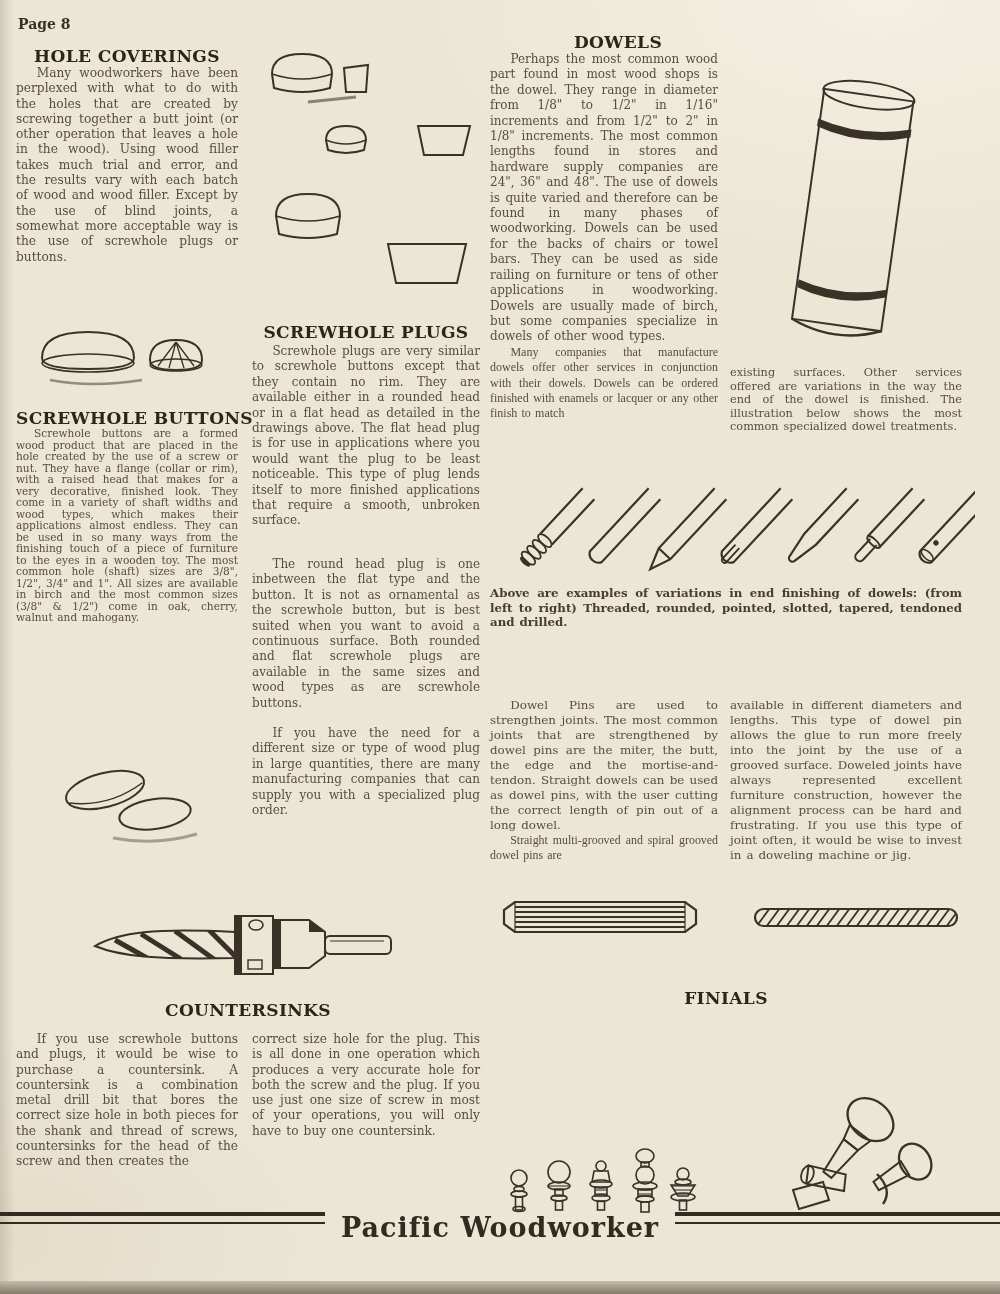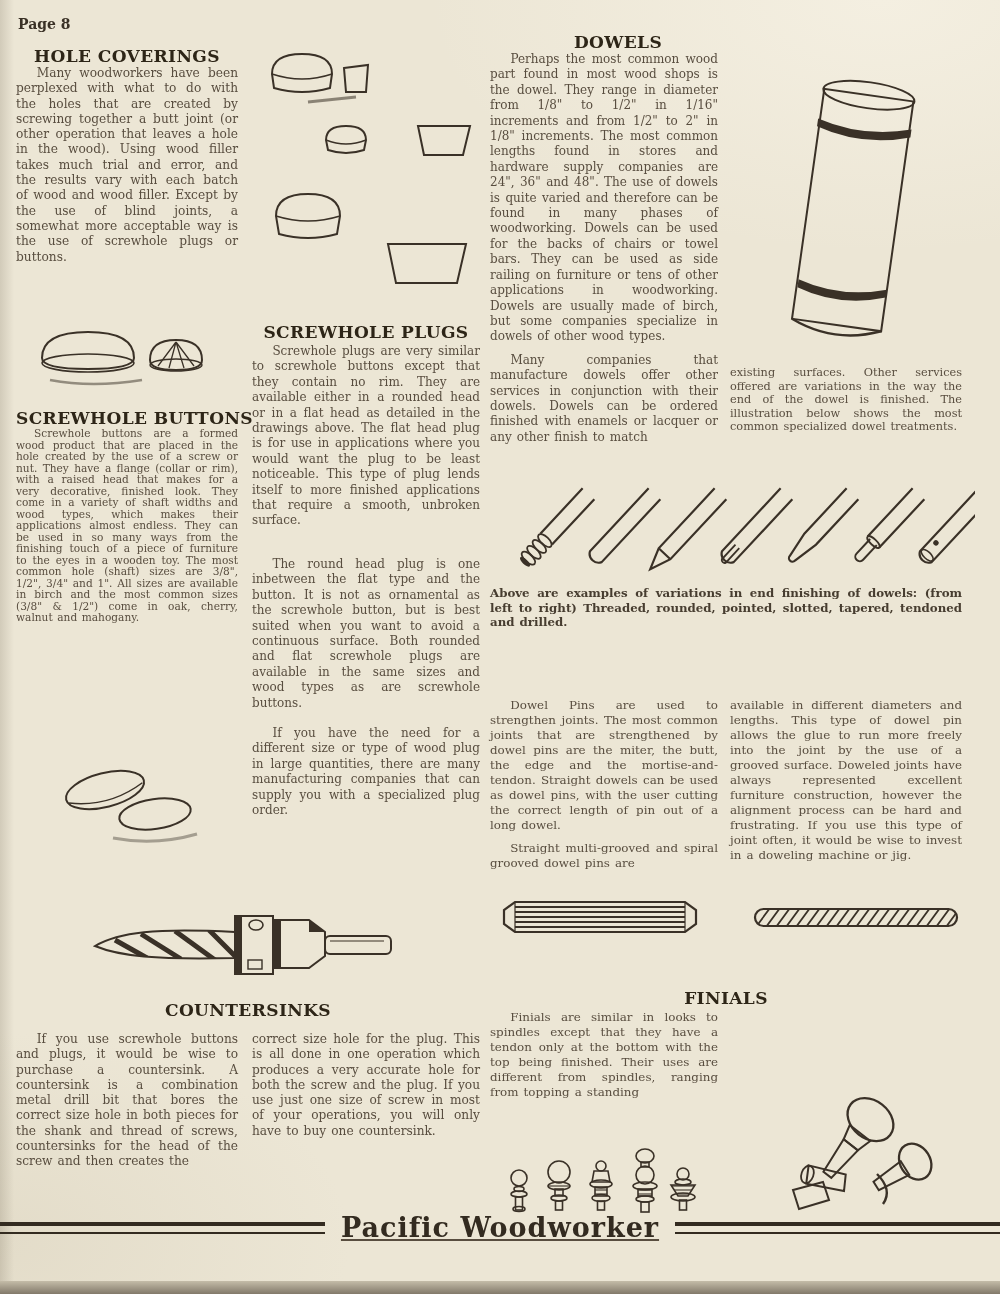--- a/index.html
+++ b/index.html
@@ -14,29 +14,29 @@
   .edge-shadow{position:absolute;left:0;top:0;width:14px;height:100%;
     background:linear-gradient(90deg, rgba(90,80,60,.18), rgba(90,80,60,0));}
   .bottom-band{position:absolute;left:0;bottom:0;width:100%;height:13px;
     background:linear-gradient(180deg,#c4bca8,#82796a);}
   .abs{position:absolute;}
   .page-label{font-weight:bold;font-size:14px;color:#3a3126;}
   h2.title{margin:0;font-size:17px;font-weight:bold;color:#2d2517;
     text-align:center;letter-spacing:.4px;white-space:nowrap;}
   .body p{margin:0;text-align:justify;text-indent:1.7em;word-spacing:1.2px;}
   .body p + p{margin-top:13px;}
-  .body.nogap p + p{margin-top:8px;}
+  .body.nogap p + p{margin-top:0;font-family:Liberation Serif, serif;}
   .b1{font-size:12.2px;line-height:15.3px;}
   .b2{font-size:10.6px;line-height:11.5px;}
   .b3{font-size:12px;line-height:15.4px;}
   .b4{font-size:11.3px;line-height:13.6px;}
   .b5{font-size:11.9px;line-height:15px;}
   .caption{font-weight:bold;font-size:11.8px;line-height:14.6px;
     color:#473d30;text-align:justify;word-spacing:1px;}
-  .footer{position:absolute;left:0;top:1212px;width:100%;display:flex;align-items:center;text-decoration:underline;}
+  .footer{position:absolute;left:0;top:1212px;width:100%;display:flex;}
   .rule{flex:1;height:6px;border-top:4px solid #332b20;border-bottom:2px solid #332b20;}
   .footer-label{margin:0 16px;font-size:27px;font-weight:bold;color:#332b20;
     letter-spacing:1px;white-space:nowrap;}
   svg{display:block;}
   svg .ink{stroke:#3a3127;fill:none;}
 </style>
 </head>
 <body>
 
 <div class="page">
@@ -228,23 +228,20 @@
 
   <h2 class="title abs" style="left:16px;top:1000px;width:464px;">COUNTERSINKS</h2>
   <div class="abs body b1" style="left:16px;top:1032px;width:222px;">
     <p>If you use screwhole buttons and plugs, it would be wise to purchase a countersink. A countersink is a combination metal drill bit that bores the correct size hole in both pieces for the shank and thread of screws, countersinks for the head of the screw and then creates the</p>
   </div>
   <div class="abs body b1" style="left:252px;top:1032px;width:228px;">
     <p style="text-indent:0;">correct size hole for the plug. This is all done in one operation which produces a very accurate hole for both the screw and the plug. If you use just one size of screw in most of your operations, you will only have to buy one countersink.</p>
   </div>
 
   <h2 class="title abs" style="left:490px;top:988px;width:472px;">FINIALS</h2>
-  <div class="abs body b5" style="left:490px;top:1010px;width:228px;">
-    <p>Finials are similar in looks to spindles except that they have a tendon only at the bottom with the top being finished. Their uses are different from spindles, ranging from topping a standing</p>
-  </div>
 
   <svg class="abs" style="left:497px;top:1128px;" width="205" height="90" viewBox="0 0 205 90">
     <defs>
       <pattern id="hhG" width="5" height="4" patternUnits="userSpaceOnUse">
         <path d="M0,2 H5" stroke="#3a3127" stroke-width="1.1"></path>
       </pattern>
     </defs>
     <g class="ink" stroke-width="1.6" fill="#efe9da">
       <g transform="translate(22 80)">
         <circle cx="0" cy="-30" r="8"></circle>

